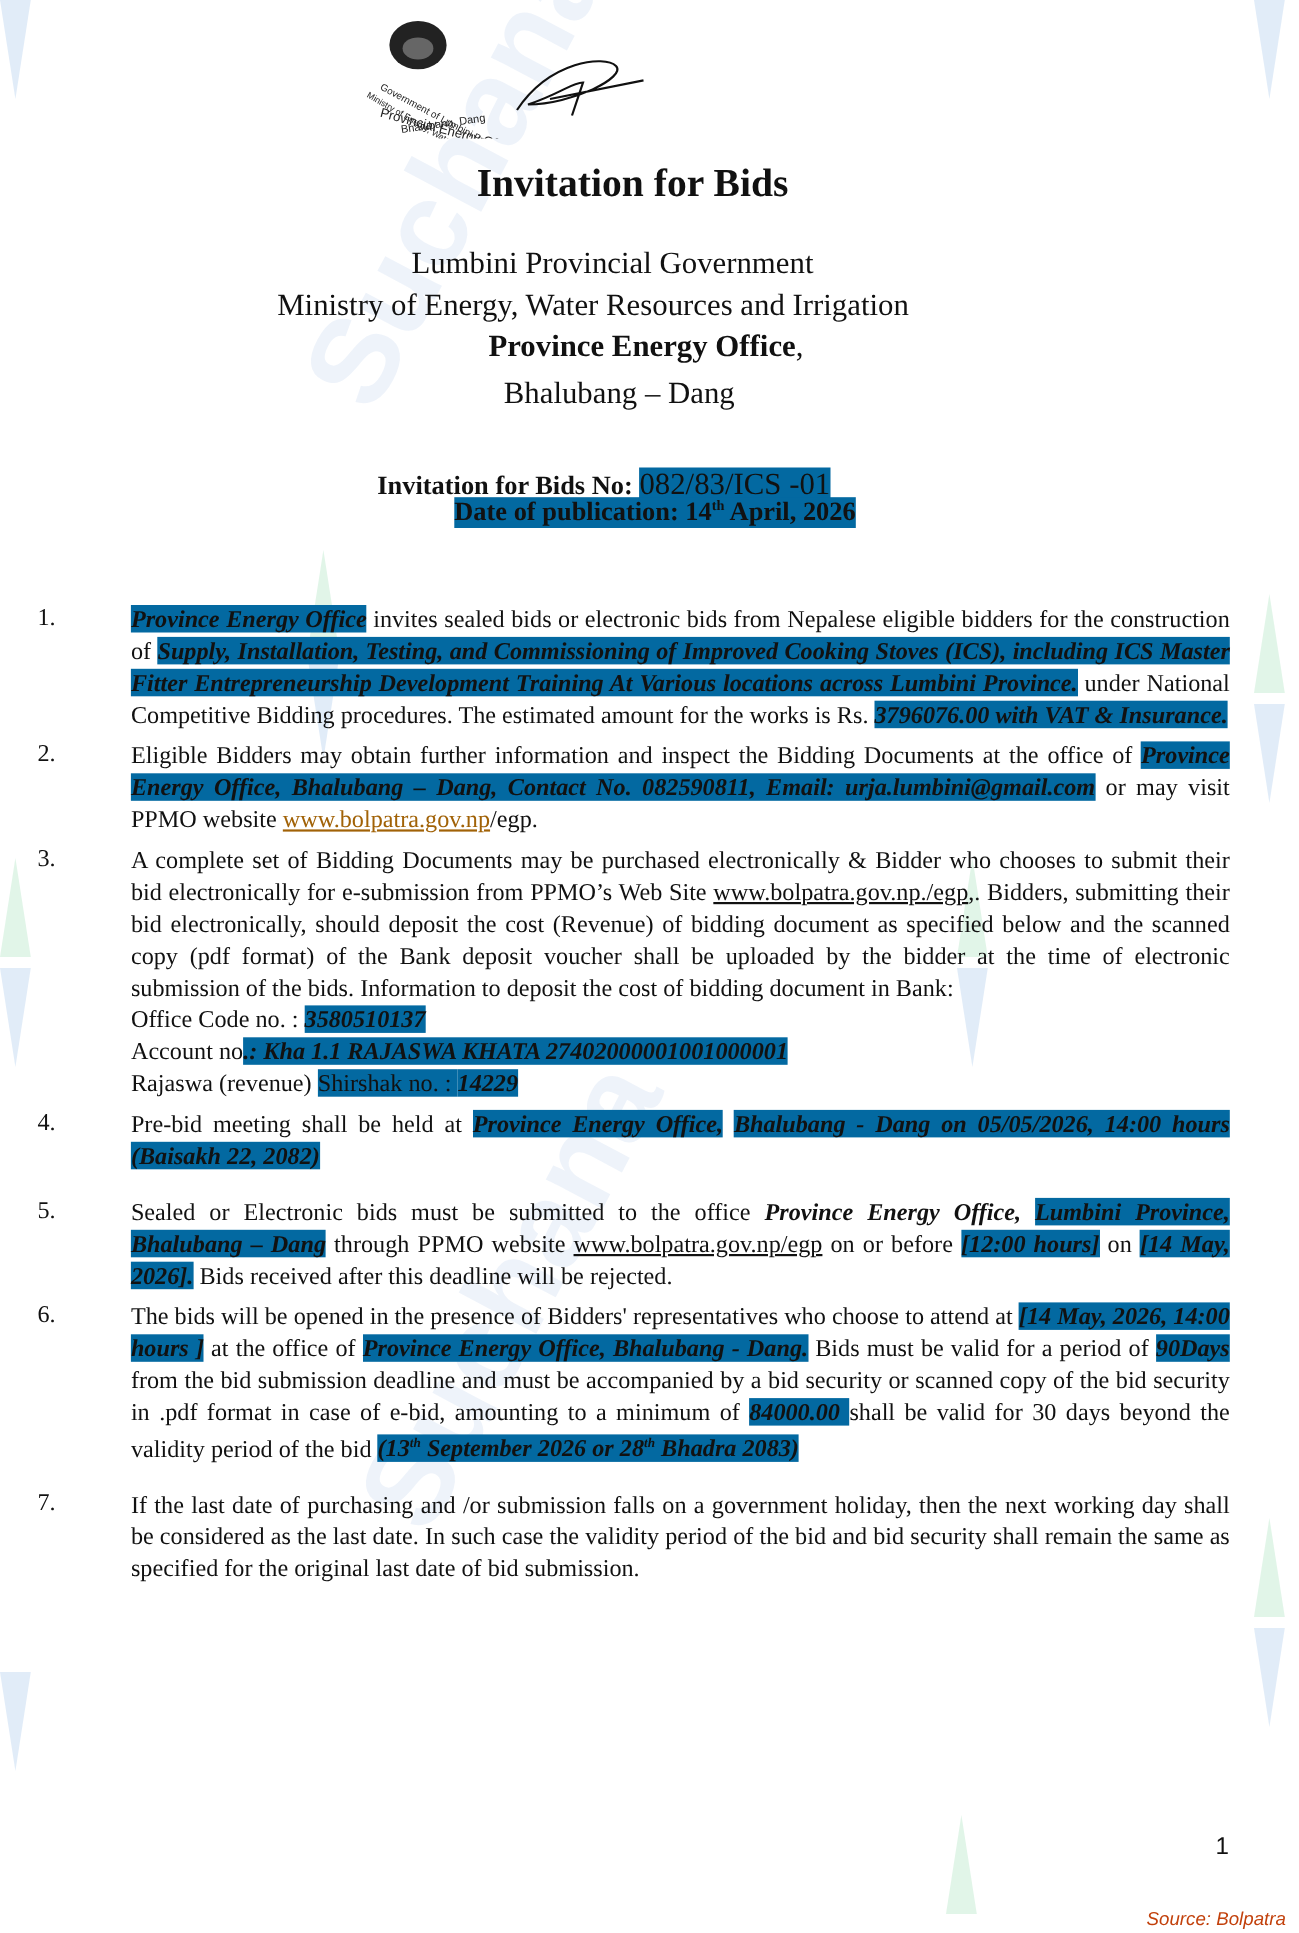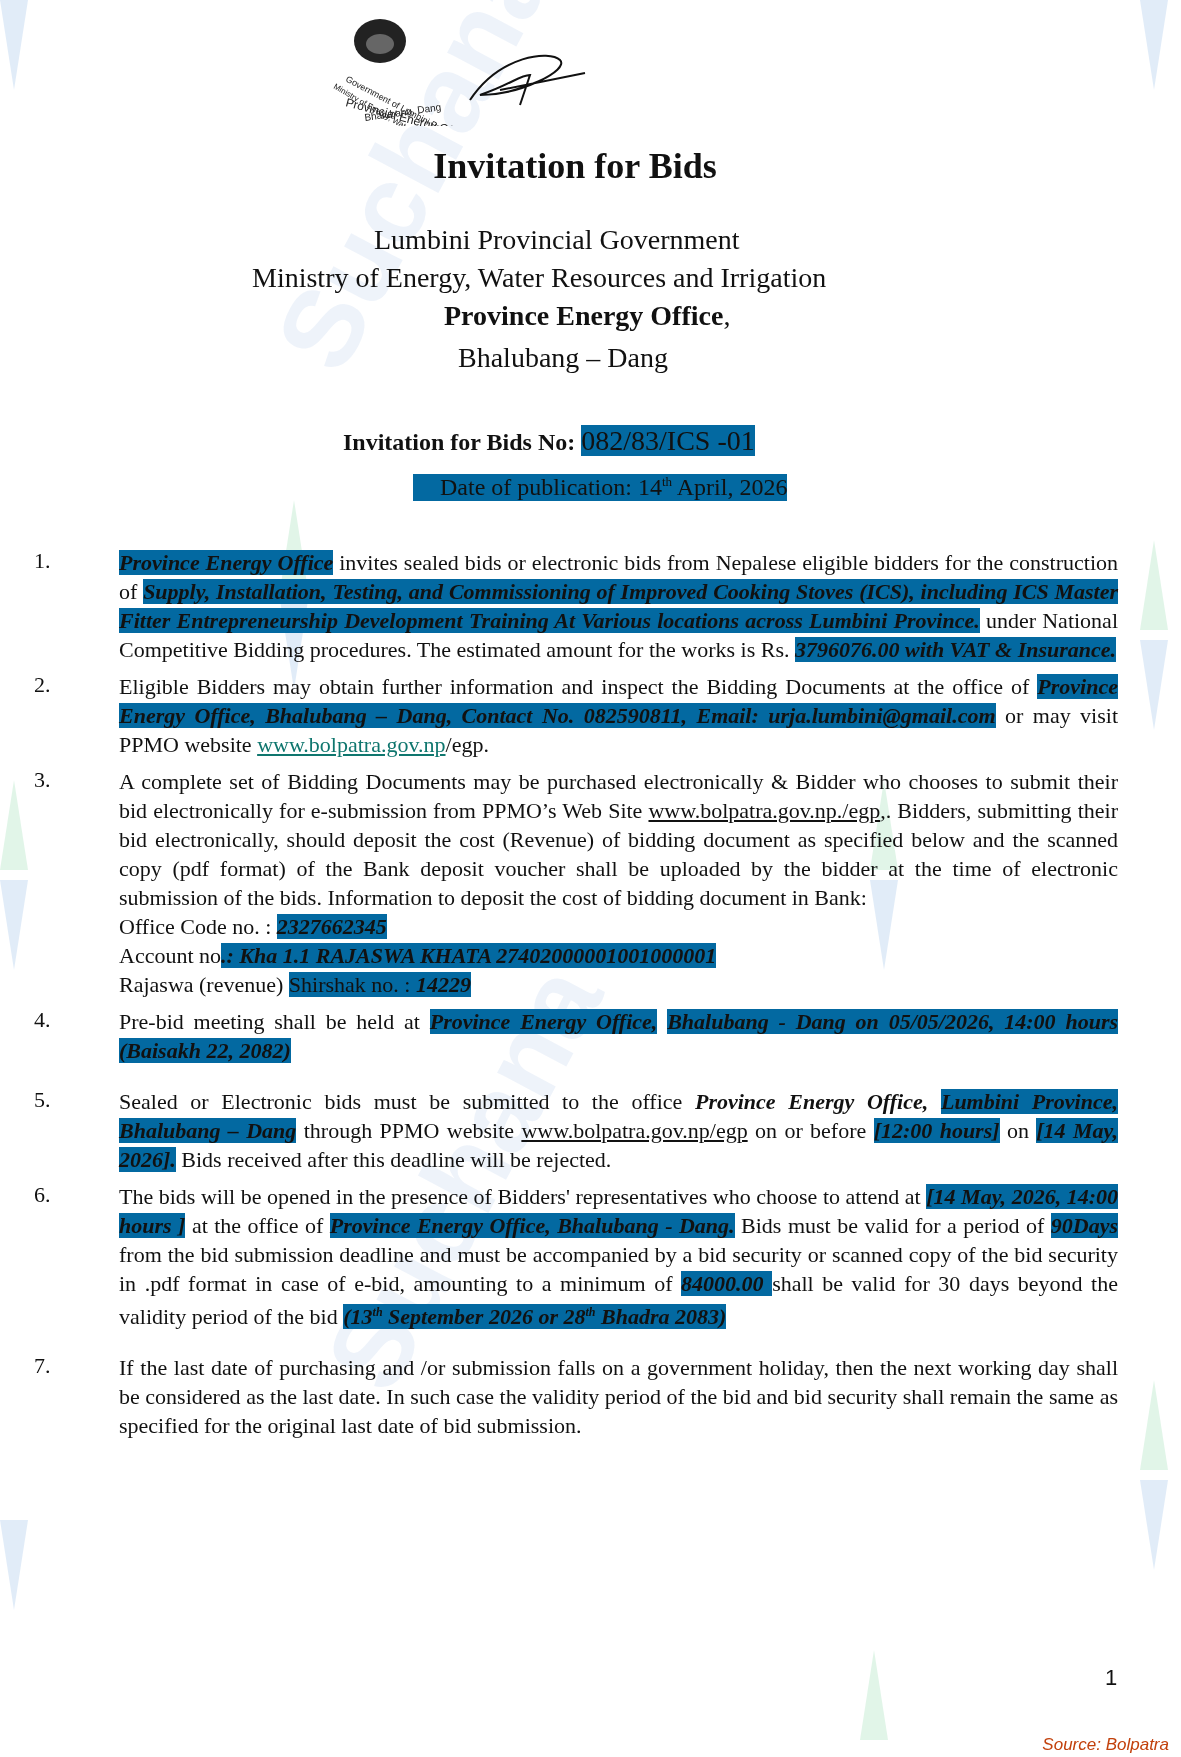--- a/index.html
+++ b/index.html
@@ -28,21 +28,21 @@
     font-size: 36px; font-weight: bold;
   }
   .hdr { position: absolute; font-size: 28px; white-space: nowrap; }
   .hl { background: #0369a1; }
   .bold { font-weight: bold; }
   .bi { font-weight: bold; font-style: italic; }
   .ul { text-decoration: underline; }
 
   .ifb { position: absolute; left: 343px; top: 425px; font-size: 24px; font-weight: bold; white-space: nowrap; }
   .ifb .num { font-weight: normal; font-size: 28px; }
-  .pubdate { position: absolute; left: 413px; top: 474px; font-size: 24px; font-weight: normal; white-space: nowrap; padding-left: 27px; }
+  .pubdate { position: absolute; left: 413px; top: 452px; font-size: 24px; font-weight: bold; white-space: nowrap; }
 
   .items { position: absolute; left: 0; top: 548px; width: 1181px; }
   .item { position: relative; margin-bottom: 8px; }
   .item .n { position: absolute; left: 34px; top: 0; font-size: 22px; }
   .item .t {
     margin-left: 119px; width: 999px; font-size: 22px; line-height: 29px;
     text-align: justify;
   }
   .line { display: block; }
   .gap { height: 14px; }
@@ -107,29 +107,29 @@
   <div class="item">
     <span class="n">1.</span>
     <div class="t">
       <span class="bi hl">Province Energy Office</span><span> invites sealed bids or electronic bids from Nepalese eligible bidders for the construction of </span><span class="bi hl">Supply, Installation, Testing, and Commissioning of Improved Cooking Stoves (ICS), including ICS Master Fitter Entrepreneurship Development Training At Various locations across Lumbini Province.</span><span> under National Competitive Bidding procedures. The estimated amount for the works is Rs. </span><span class="bi hl">3796076.00 with VAT &amp; Insurance.</span>
     </div>
   </div>
 
   <div class="item">
     <span class="n">2.</span>
     <div class="t">
-      <span>Eligible Bidders may obtain further information and inspect the Bidding Documents at the office of </span><span class="bi hl">Province Energy Office, Bhalubang – Dang, Contact No. 082590811, Email: urja.lumbini@gmail.com</span><span> or may visit PPMO website </span><a class="ul" style="color:#0f766e">www.bolpatra.gov.np</a><span>/egp.</span>
+      <span>Eligible Bidders may obtain further information and inspect the Bidding Documents at the office of </span><span class="bi hl">Province Energy Office, Bhalubang – Dang, Contact No. 082590811, Email: urja.lumbini@gmail.com</span><span> or may visit PPMO website </span><a class="ul" style="color:#a16207">www.bolpatra.gov.np</a><span>/egp.</span>
     </div>
   </div>
 
   <div class="item">
     <span class="n">3.</span>
     <div class="t">
       <span>A complete set of Bidding Documents may be purchased electronically &amp; Bidder who chooses to submit their bid electronically for e-submission from PPMO’s Web Site </span><a class="ul" style="color:#111">www.bolpatra.gov.np./egp</a><span>,. Bidders, submitting their bid electronically, should deposit the cost (Revenue) of bidding document as specified below and the scanned copy (pdf format) of the Bank deposit voucher shall be uploaded by the bidder at the time of electronic submission of the bids. Information to deposit the cost of bidding document in Bank:</span>
-      <span class="line"><span>Office Code no. : </span><span class="bi hl">2327662345</span></span>
+      <span class="line"><span>Office Code no. : </span><span class="bi hl">3580510137</span></span>
       <span class="line"><span>Account no</span><span class="bi hl">.: Kha 1.1 RAJASWA KHATA  27402000001001000001</span></span>
       <span class="line"><span>Rajaswa (revenue) </span><span class="hl">Shirshak no. : </span><span class="bi hl">14229</span></span>
     </div>
   </div>
 
   <div class="item">
     <span class="n">4.</span>
     <div class="t">
       <span>Pre-bid meeting shall be held at </span><span class="bi hl">Province Energy Office,</span> <span class="bi hl">Bhalubang - Dang on 05/05/2026, 14:00 hours (Baisakh 22, 2082)</span>
     </div>

